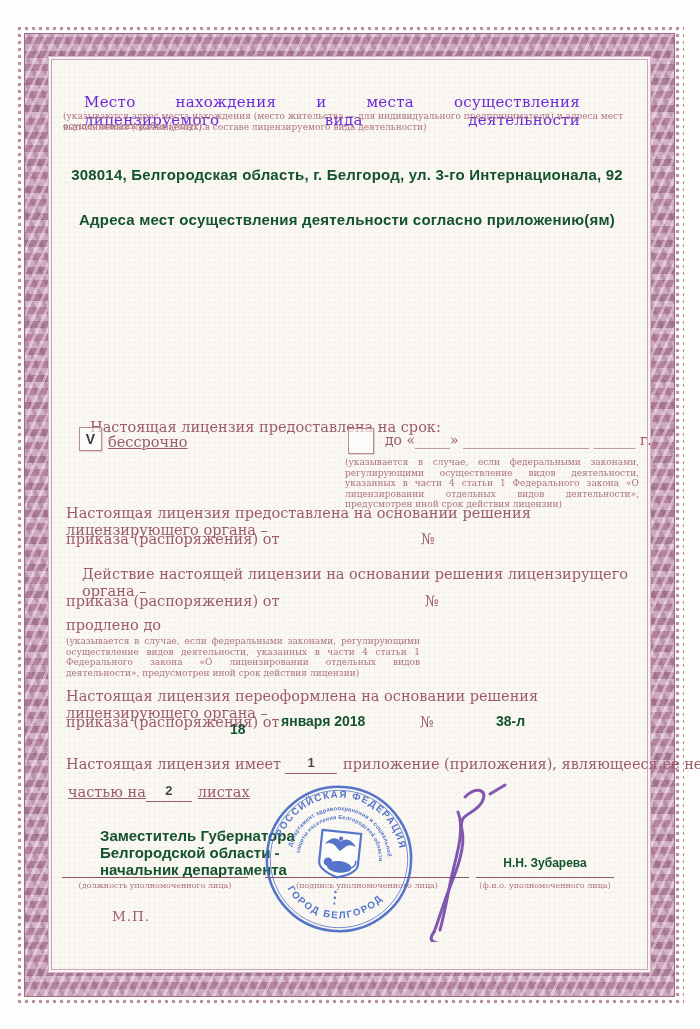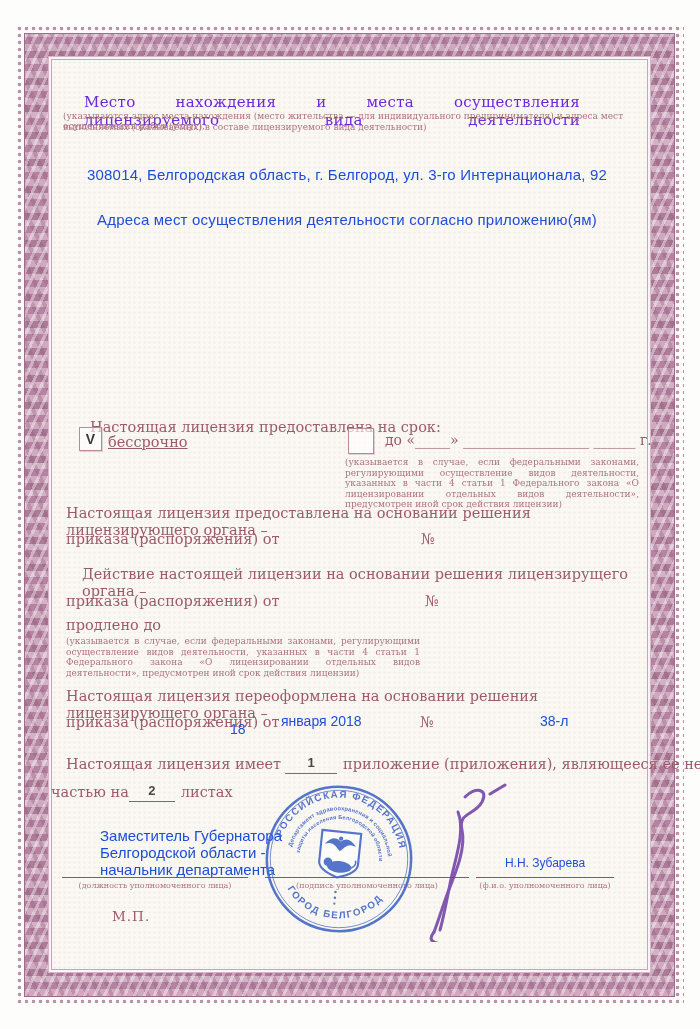--- a/index.html
+++ b/index.html
@@ -31,21 +31,21 @@
   .paper::after{
     content:""; position:absolute; inset:0;
     background-image: radial-gradient(rgba(196,150,170,.10) 1px, rgba(0,0,0,0) 1.4px);
     background-size:5px 5px;
   }
   
   .content{position:absolute; inset:0;}
   .content > div, .content > span{position:absolute;}
   .txt{ color:#9c5a6a; font-size:14.5px; line-height:17px; }
   .note{ color:#ad7380; font-size:9px; line-height:10.5px; text-align:justify; }
-  .dark{ font-family:"Liberation Sans", sans-serif; font-weight:normal; color:#1d4ed8; }
+  .dark{ font-family:"Liberation Sans", sans-serif; font-weight:bold; color:#14532d; }
   .title{
     left:84px; top:93px; width:496px;
     color:#6d28d9; font-size:15px; letter-spacing:.3px;
     text-align:justify; text-align-last:justify;
   }
   .hnote{ color:#ad7380; font-size:9px; line-height:10px; }
   .addr{ left:56px; width:582px; text-align:center; font-size:15px; letter-spacing:.2px;}
   .checkbox{
     border:1.5px solid #b78a96; background:rgba(255,255,255,.6);
     display:flex; align-items:center; justify-content:center;
@@ -97,26 +97,26 @@
     <div class="txt" style="left:66px; top:593px;">приказа (распоряжения)  от</div>
     <div class="txt" style="left:425px; top:593px;">№</div>
     <div class="txt" style="left:66px; top:617px;">продлено до</div>
     <div class="note" style="left:66px; top:636px; width:354px;">(указывается в случае, если федеральными законами, регулирующими осуществление видов деятельности, указанных в части 4 статьи 1 Федерального закона «О лицензировании отдельных видов деятельности», предусмотрен иной срок действия лицензии)</div>
 
     <div class="txt" style="left:66px; top:688px; width:560px;">Настоящая лицензия переоформлена на основании решения лицензирующего органа –</div>
     <div class="txt" style="left:66px; top:714px;">приказа (распоряжения)  от</div>
     <div class="dark" style="left:230px; top:713px; font-size:14px;margin-top:8px;">18</div>
     <div class="dark" style="left:281px; top:713px; font-size:14px;">января 2018</div>
     <div class="txt" style="left:420px; top:714px;">№</div>
-    <div class="dark" style="left:496px; top:713px; font-size:14px;margin-left:44px;">38-л</div>
+    <div class="dark" style="left:496px; top:713px; font-size:14px;">38-л</div>
 
     <div class="txt" style="left:66px; top:756px; width:562px; white-space:nowrap;">
       <span>Настоящая лицензия имеет</span><span class="fill" style="width:52px;"><b>1</b></span><span>приложение (приложения), являющееся ее неотъемлемой</span>
     </div>
-    <div class="txt" style="left:51px; top:784px; white-space:nowrap;">
+    <div class="txt" style="left:68px; top:784px; white-space:nowrap;text-decoration:underline;">
       <span>частью на</span><span class="fill" style="width:46px; margin-left:0;"><b>2</b></span><span>листах</span>
     </div>
 
     <div class="dark" style="left:100px; top:827px; font-size:15px; line-height:17px;">Заместитель Губернатора</div>
     <div class="dark" style="left:100px; top:844px; font-size:15px; line-height:17px;">Белгородской области -</div>
     <div class="dark" style="left:100px; top:861px; font-size:15px; line-height:17px;">начальник департамента</div>
     <div class="dark" style="left:476px; top:856px; width:138px; text-align:center; font-size:12px;">Н.Н. Зубарева</div>
 
     <div class="sigline" style="left:62px; top:877px; width:186px;"></div>
     <div class="sigline" style="left:265px; top:877px; width:204px;"></div>

